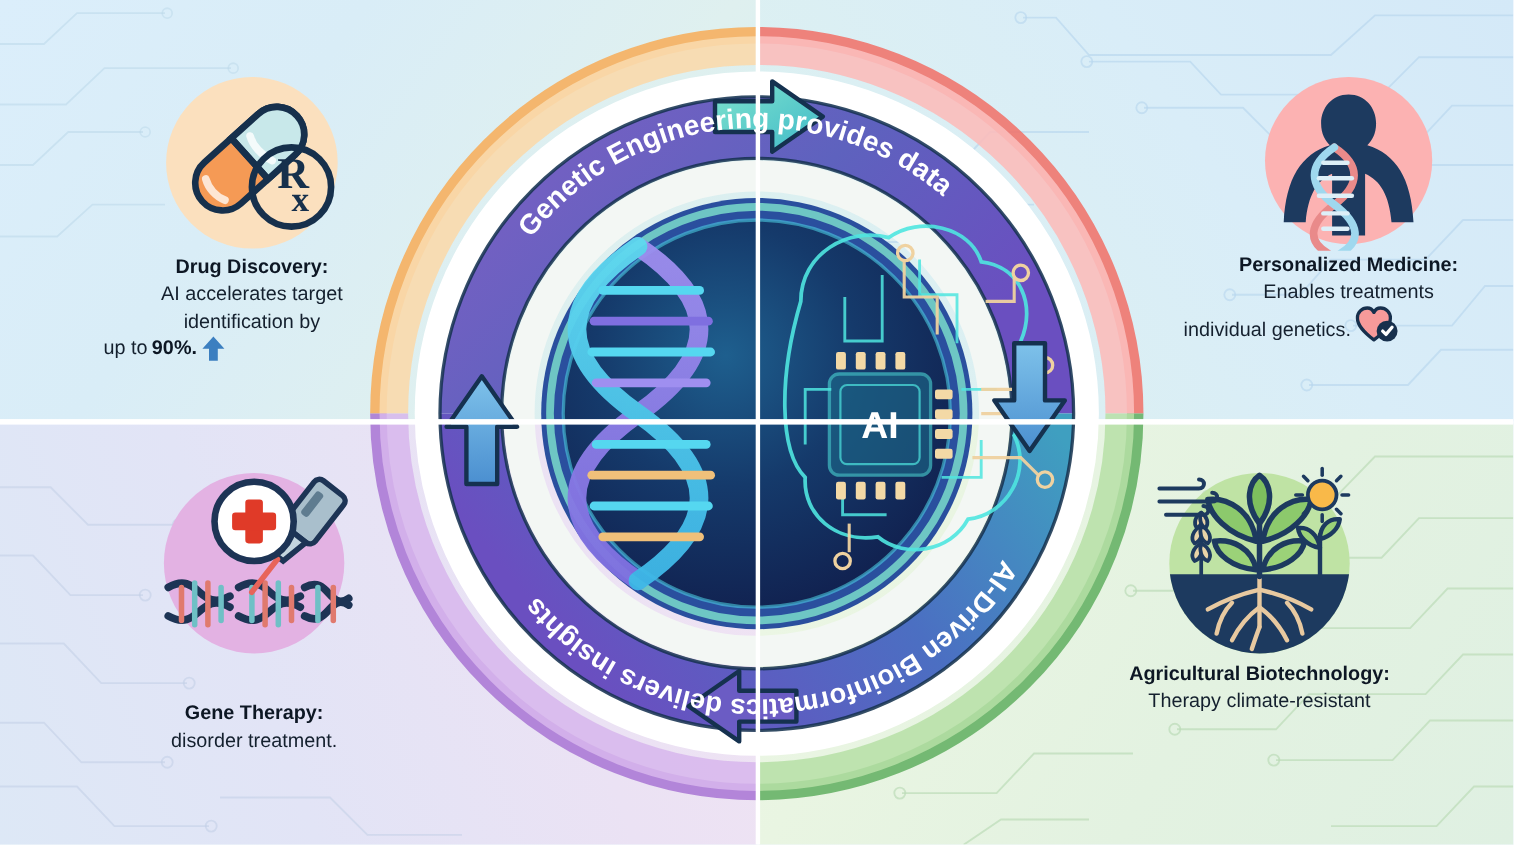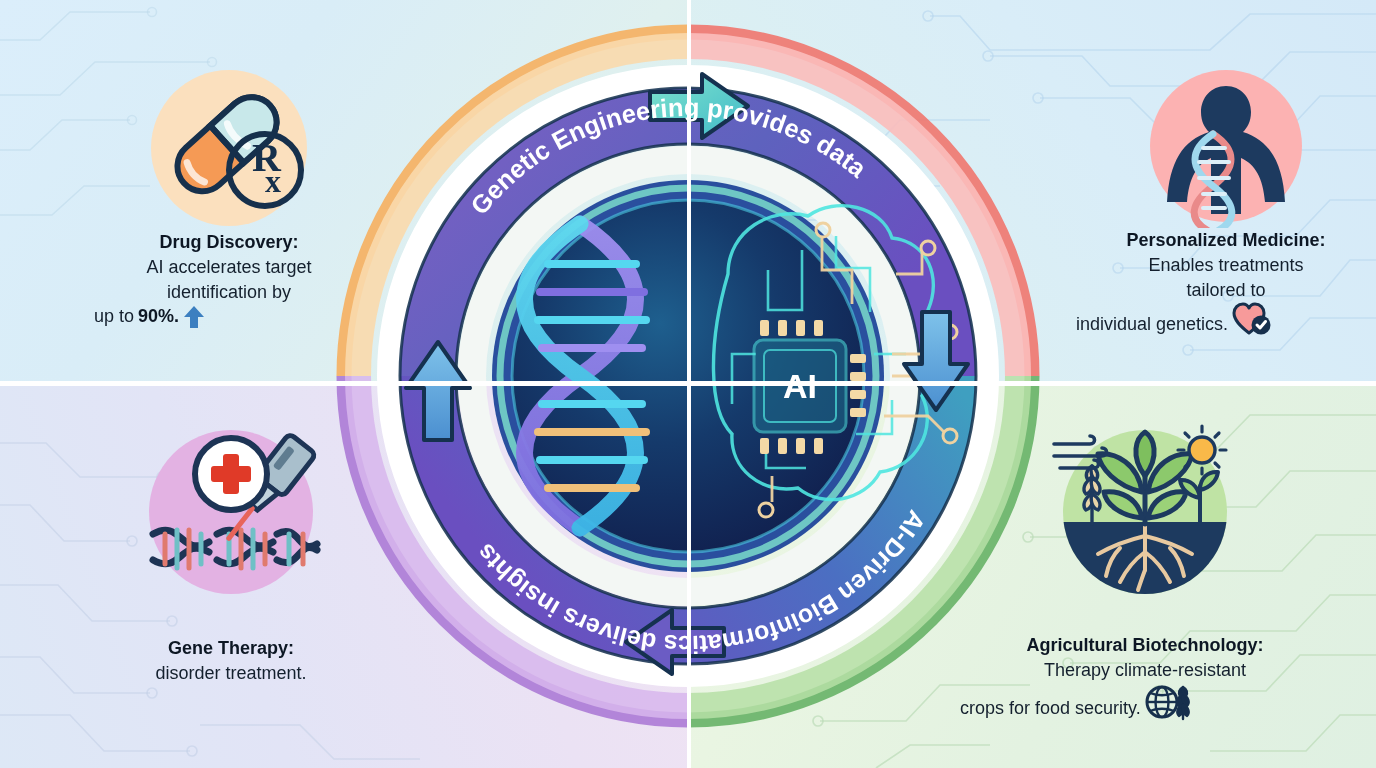--- a/index.html
+++ b/index.html
@@ -31,21 +31,21 @@
   .block{position:absolute;z-index:8;}
   .cap{font-size:18px;line-height:1.38;color:#14202e;}
   .cap b{font-weight:700;color:#0d1724;}
   #blk-tl{left:94px;top:70px;width:270px;text-align:center;}
   #blk-tl .cap{text-align:center;}
   #blk-tr{left:1076px;top:68px;width:300px;text-align:center;}
   #blk-tr .cap{text-align:center;}
   #blk-bl{left:66px;top:430px;width:330px;text-align:center;}
   #blk-bl .cap{text-align:center;margin-top:36px;}
   #blk-br{left:960px;top:420px;width:370px;text-align:center;}
-  #blk-br .cap{text-align:center;margin-top:33px;}
+  #blk-br .cap{text-align:center;}
 
   .ico-wrap{display:flex;justify-content:center;}
   .inline-ico{display:inline-block;vertical-align:-4px;}
   .cap-row{display:flex;align-items:flex-end;justify-content:flex-start;gap:4px;}
 </style>
 </head>
 <body>
 
 <div id="stage">
 
@@ -341,21 +341,20 @@
             <line x1="58" y1="110" x2="88" y2="110"></line>
               <line x1="62" y1="126" x2="84" y2="126"></line>
             <line x1="62" y1="140" x2="84" y2="140"></line>
           </g>
         </g>
       </svg>
     </div>
     <div class="cap">
       <div><b>Personalized Medicine:</b></div>
       <div>Enables treatments</div>
-      <div>tailored to</div>
       <div class="cap-row">
         <span>individual genetics.</span>
         <svg class="inline-ico" width="40" height="34" viewBox="0 0 40 34">
           <path d="M 17 31 C 8 24 2 18 2 11 C 2 6 6 2 11 2 C 14 2 16 4 17 6 C 18 4 20 2 23 2 C 28 2 32 6 32 11 C 32 18 26 24 17 31 Z" fill="#F79A9A" stroke="#17304d" stroke-width="3" stroke-linejoin="round"></path>
           <circle cx="29" cy="23" r="9.5" fill="#17304d"></circle>
           <path d="M 25 23 L 28 26 L 33.5 19.5" fill="none" stroke="#ffffff" stroke-width="3" stroke-linecap="round" stroke-linejoin="round"></path>
         </svg>
       </div>
     </div>
   </div>
@@ -473,37 +472,16 @@
         <g stroke="#1d3a5f" stroke-width="3.6" fill="none" stroke-linecap="round">
           <path d="M 4 24 H 40 C 46 24 46 16 40 16"></path>
           <path d="M 4 36 H 52 C 58 36 58 28 52 28"></path>
           <path d="M 10 48 H 44 C 50 48 50 40 44 40"></path>
         </g>
       </svg>
     </div>
     <div class="cap">
       <div><b>Agricultural Biotechnology:</b></div>
       <div>Therapy climate-resistant</div>
-      <div class="cap-row">
-        <span>crops for food security.</span>
-        <svg class="inline-ico" width="46" height="38" viewBox="0 0 46 38">
-          <circle cx="17" cy="19" r="15" fill="none" stroke="#17304d" stroke-width="3"></circle>
-          <g fill="none" stroke="#17304d" stroke-width="2.4">
-            <ellipse cx="17" cy="19" rx="6.5" ry="15"></ellipse>
-            <line x1="2" y1="19" x2="32" y2="19"></line>
-            <path d="M 5 10 C 12 13 22 13 29 10"></path>
-            <path d="M 5 28 C 12 25 22 25 29 28"></path>
-          </g>
-          <g stroke="#17304d" stroke-width="2.4" stroke-linejoin="round" fill="#17304d">
-            <line x1="38" y1="36" x2="38" y2="8" stroke-linecap="round"></line>
-            <path d="M 38 12 C 32 14 31 20 34 23 C 38 21 39 15 38 12 Z"></path>
-            <path d="M 38 12 C 44 14 45 20 42 23 C 38 21 37 15 38 12 Z"></path>
-            <path d="M 38 22 C 32 24 31 30 34 33 C 38 31 39 25 38 22 Z"></path>
-            <path d="M 38 22 C 44 24 45 30 42 33 C 38 31 37 25 38 22 Z"></path>
-            <path d="M 38 4 C 34 6 33 10 35 13 C 38 11 39 6 38 4 Z"></path>
-            <path d="M 38 4 C 42 6 43 10 41 13 C 38 11 37 6 38 4 Z"></path>
-          </g>
-        </svg>
-      </div>
     </div>
   </div>
 
 </div>
 
 </body></html>

